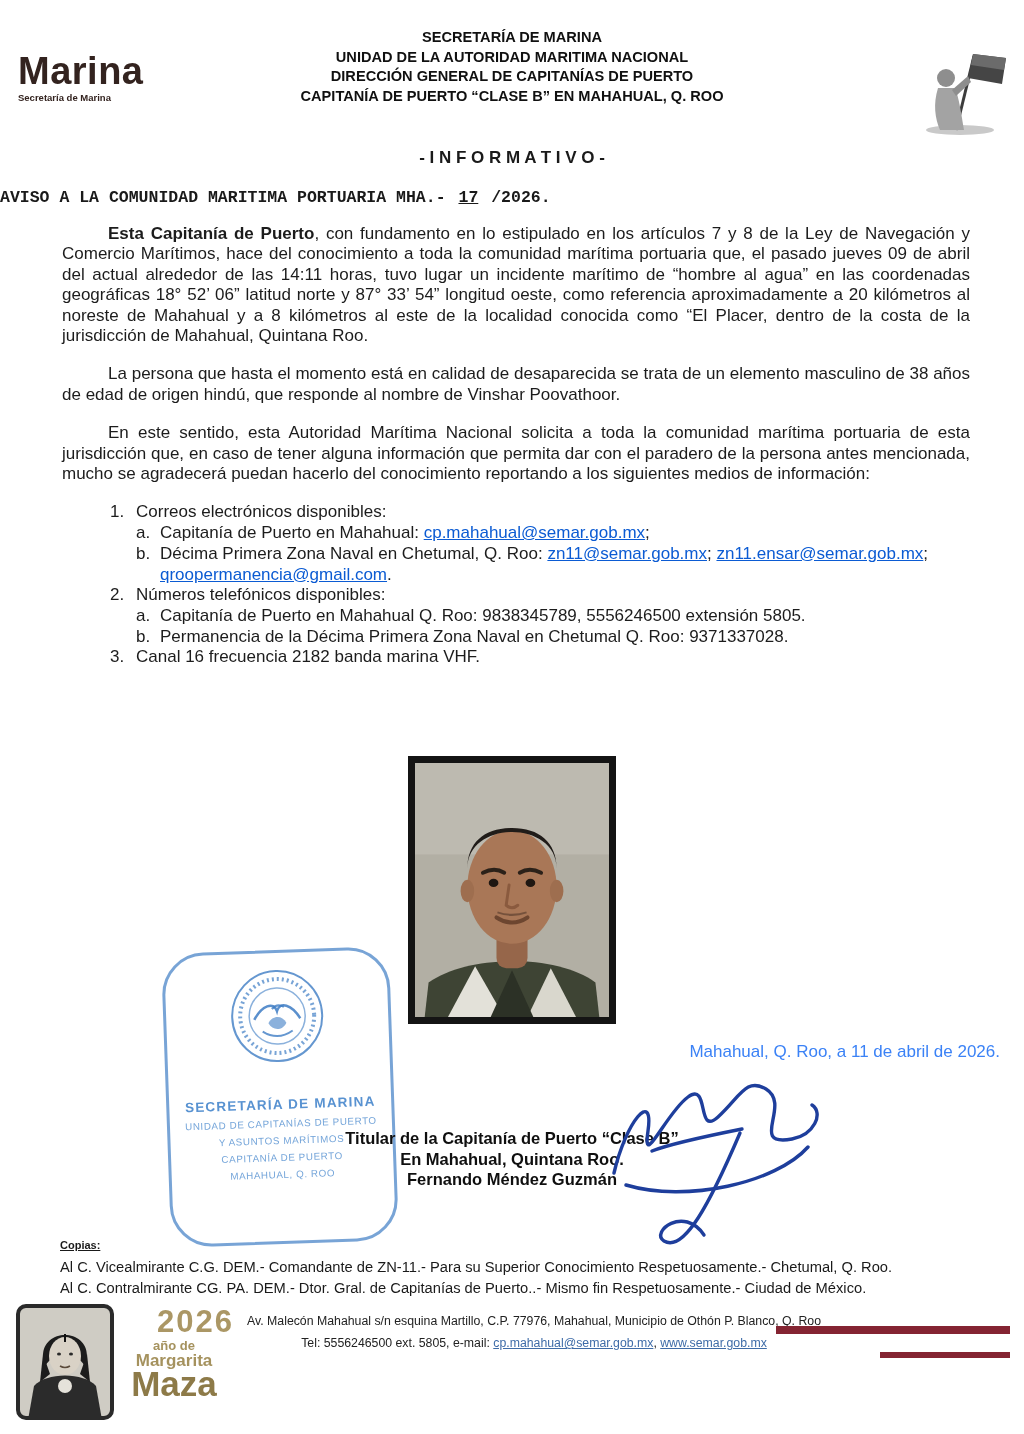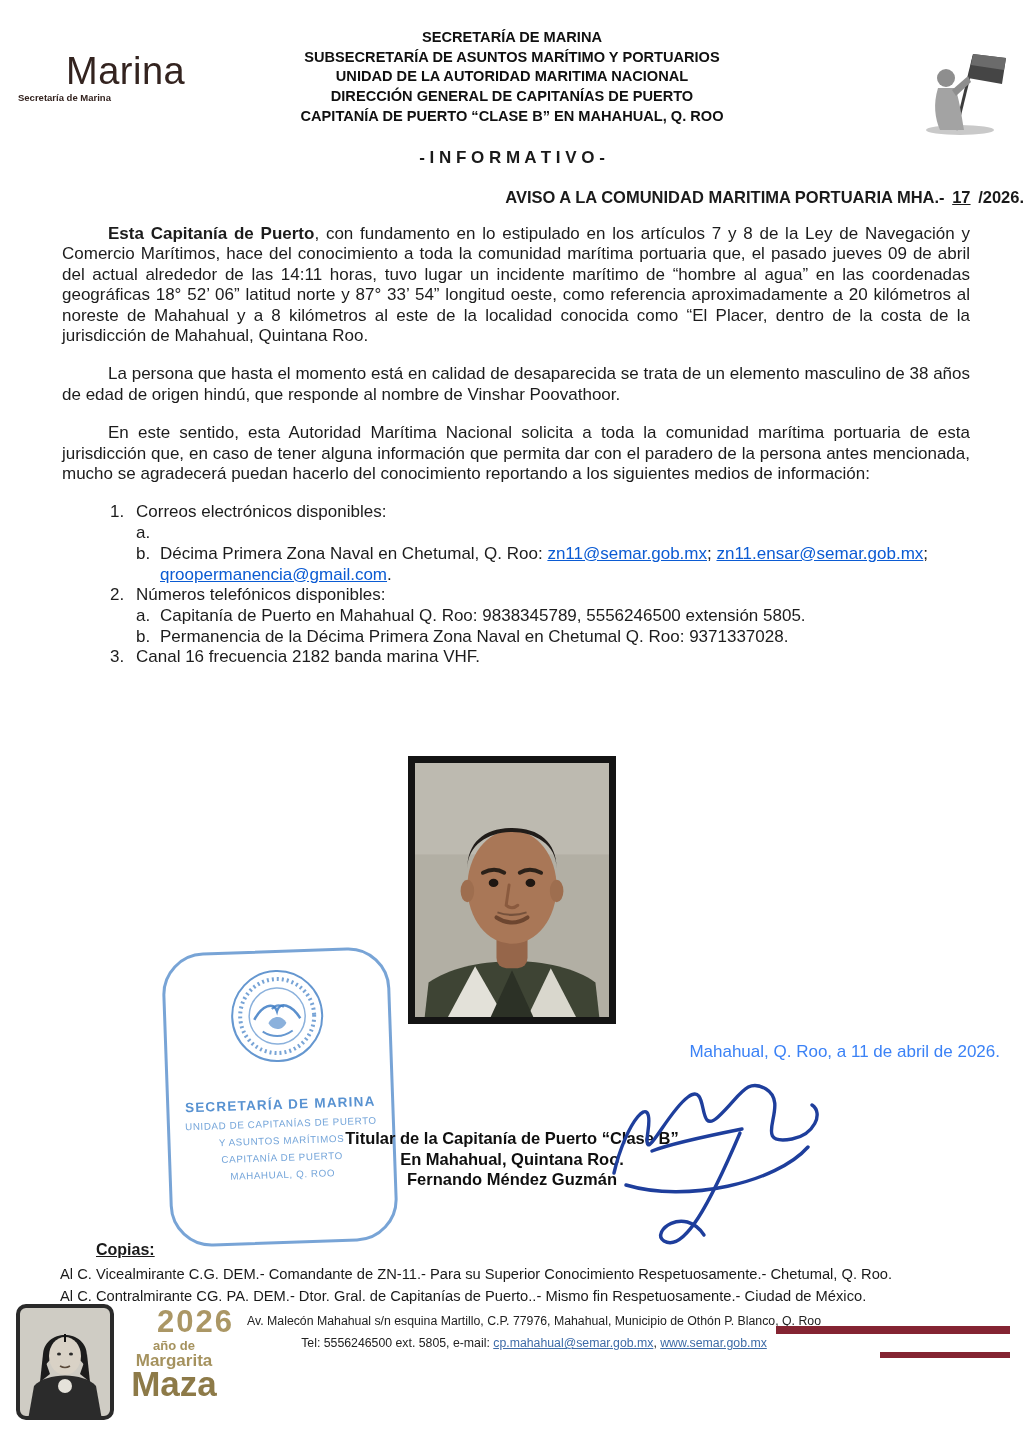--- a/index.html
+++ b/index.html
@@ -9,31 +9,31 @@
     width: 1024px; height: 1434px;
     background: #ffffff;
     font-family: "Liberation Sans", sans-serif;
     color: #1a1a1a;
     overflow: hidden;
   }
 
   
   .doc-header { position:absolute; top:0; left:0; width:100%; height:150px; }
   .logo { position:absolute; left:18px; top:52px; color:#33231f; }
-  .logo-title { font-size:38px; font-weight:normal; letter-spacing:.5px; line-height:1;margin-left:48px; }
+  .logo-title { font-size:38px; font-weight:bold; letter-spacing:.5px; line-height:1; }
   .logo-sub   { font-size:9.5px; font-weight:bold; margin-top:2px; }
   .header-center {
     position:absolute; left:232px; top:28px; width:560px;
     text-align:center; font-weight:bold; font-size:14.6px; line-height:1.35; color:#101010;
   }
   .emblem { position:absolute; right:14px; top:50px; width:100px; height:88px; }
 
   
   .doc-title   { position:absolute; top:148px; left:0; width:100%; text-align:center; font-weight:bold; font-size:17px; }
-  .doc-subject { position:absolute; top:188px; left:0; width:100%; text-align:right; font-weight:bold; font-size:16.5px; }
+  .doc-subject { position:absolute; top:188px; left:0; width:100%; text-align:left; font-weight:bold; font-size:16.5px;font-family:Liberation Mono, monospace; }
   .subject-number { text-decoration: underline; padding:0 3px; }
 
   
   .content {
     position:absolute; top:224px; left:62px; right:54px;
     font-size:17px; line-height:1.2; text-align:justify; color:#1c1c1c;
   }
   .para { text-indent:46px; margin-bottom:18px; }
   .lead-bold { font-weight:bold; }
   .list { margin:0 0 14px 48px; text-align:left; }
@@ -63,21 +63,21 @@
   .stamp-small { font-size:9.8px; letter-spacing:.6px; margin-top:6px; color:rgba(90,148,210,0.85); }
 
   .sig-block {
     position:absolute; top:1128px; left:0; width:100%; z-index:2;
     text-align:center; font-weight:bold; font-size:16.5px; line-height:1.25; color:#0f0f0f;
   }
   .sig-scribble { position:absolute; top:1055px; left:592px; width:256px; height:212px; z-index:3; }
 
   
   .copias { position:absolute; top:1238px; left:60px; right:40px; font-size:14.7px; line-height:1.45; z-index:2; }
-  .copias-heading { font-weight:bold; text-decoration:underline; font-size:16px; margin-bottom:3px;margin-left:36px; }
+  .copias-heading { font-weight:bold; text-decoration:underline; font-size:11px; margin-bottom:3px; }
 
   
   .footer { position:absolute; top:1298px; left:0; width:100%; height:136px; }
   .m-portrait { position:absolute; left:16px; top:6px; width:98px; height:116px; }
   .gold-block { position:absolute; left:114px; top:8px; width:120px; text-align:center; color:#a5925e; line-height:1.05; }
   .gold-year  { font-size:31px; font-weight:bold; letter-spacing:2px; color:#ab9765;text-align:right; }
   .gold-of    { font-size:13px; font-weight:bold; }
   .gold-first { font-size:17px; font-weight:bold; }
   .gold-last  { font-size:35px; font-weight:bold; color:#8d7a48; font-family:Liberation Sans, sans-serif; margin-top:-4px; }
   .footer-text { position:absolute; left:238px; top:12px; width:592px; text-align:center; font-size:12.3px; line-height:1.8; color:#222; }
@@ -90,21 +90,20 @@
 
 <div class="page">
 
   <div class="doc-header">
     <div class="logo">
       <div class="logo-title">Marina</div>
       <div class="logo-sub">Secretaría de Marina</div>
     </div>
     <div class="header-center">
       <div>SECRETARÍA DE MARINA</div>
-      <div>SUBSECRETARÍA DE ASUNTOS MARÍTIMO Y PORTUARIOS</div>
       <div>UNIDAD DE LA AUTORIDAD MARITIMA NACIONAL</div>
       <div>DIRECCIÓN GENERAL DE CAPITANÍAS DE PUERTO</div>
       <div>CAPITANÍA DE PUERTO “CLASE B” EN MAHAHUAL, Q. ROO</div>
     </div>
     <div class="emblem">
       <svg viewBox="0 0 100 88" xmlns="http://www.w3.org/2000/svg">
         <ellipse cx="50" cy="80" rx="34" ry="5" fill="#c9c9c9"></ellipse>
         <line x1="64" y1="6" x2="46" y2="80" stroke="#3c3c3c" stroke-width="3"></line>
         <path d="M63 4 L96 8 L92 34 L58 28 Z" fill="#454545"></path>
         <path d="M63 4 L96 8 L94 20 L61 15 Z" fill="#6b6b6b"></path>
@@ -129,20 +128,21 @@
     <p class="para">La persona que hasta el momento está en calidad de desaparecida se trata de un elemento masculino de 38 años de edad de origen hindú, que responde al nombre de Vinshar Poovathoor.</p>
     <p class="para">En este sentido, esta Autoridad Marítima Nacional solicita a toda la comunidad marítima portuaria de esta jurisdicción que, en caso de tener alguna información que permita dar con el paradero de la persona antes mencionada, mucho se agradecerá puedan hacerlo del conocimiento reportando a los siguientes medios de información:</p>
 
     <div class="list">
       <div class="li l1">
         <span class="marker">1.</span>
         <span>Correos electrónicos disponibles:</span>
       </div>
       <div class="li l2">
         <span class="marker">a.</span>
+        <span><span>Capitanía de Puerto en Mahahual: </span><a href="#" class="link">cp.mahahual@semar.gob.mx</a><span>;</span></span>
       </div>
       <div class="li l2">
         <span class="marker">b.</span>
         <span><span>Décima Primera Zona Naval en Chetumal, Q. Roo: </span><a href="#" class="link">zn11@semar.gob.mx</a><span>; </span><a href="#" class="link">zn11.ensar@semar.gob.mx</a><span>; </span><a href="#" class="link">qroopermanencia@gmail.com</a><span>.</span></span>
       </div>
       <div class="li l1">
         <span class="marker">2.</span>
         <span>Números telefónicos disponibles:</span>
       </div>
       <div class="li l2">

